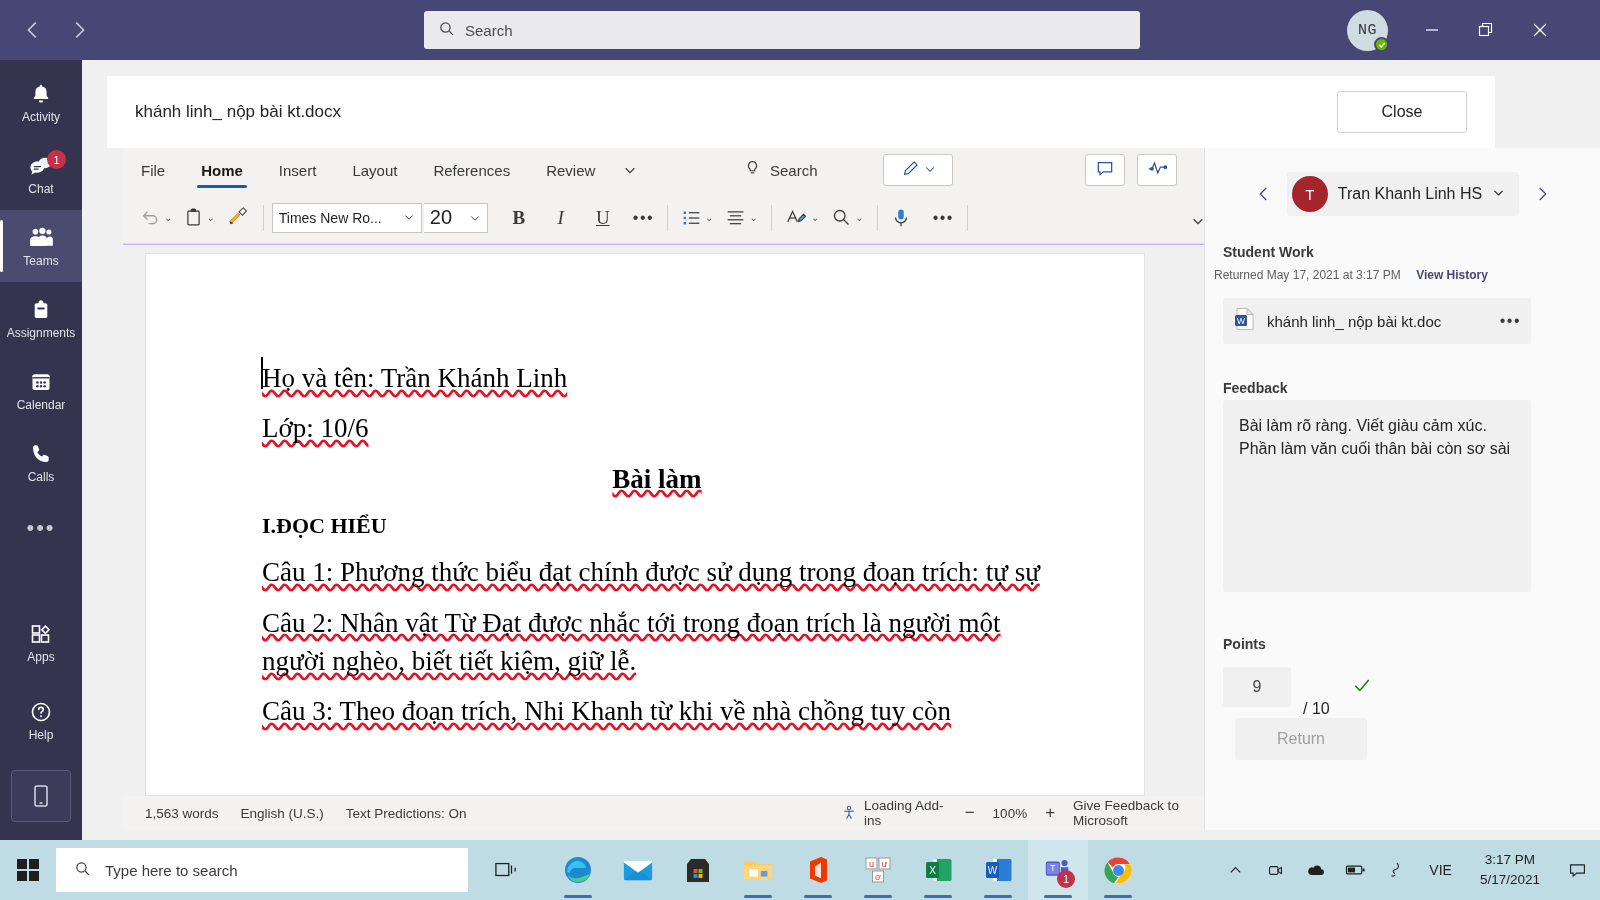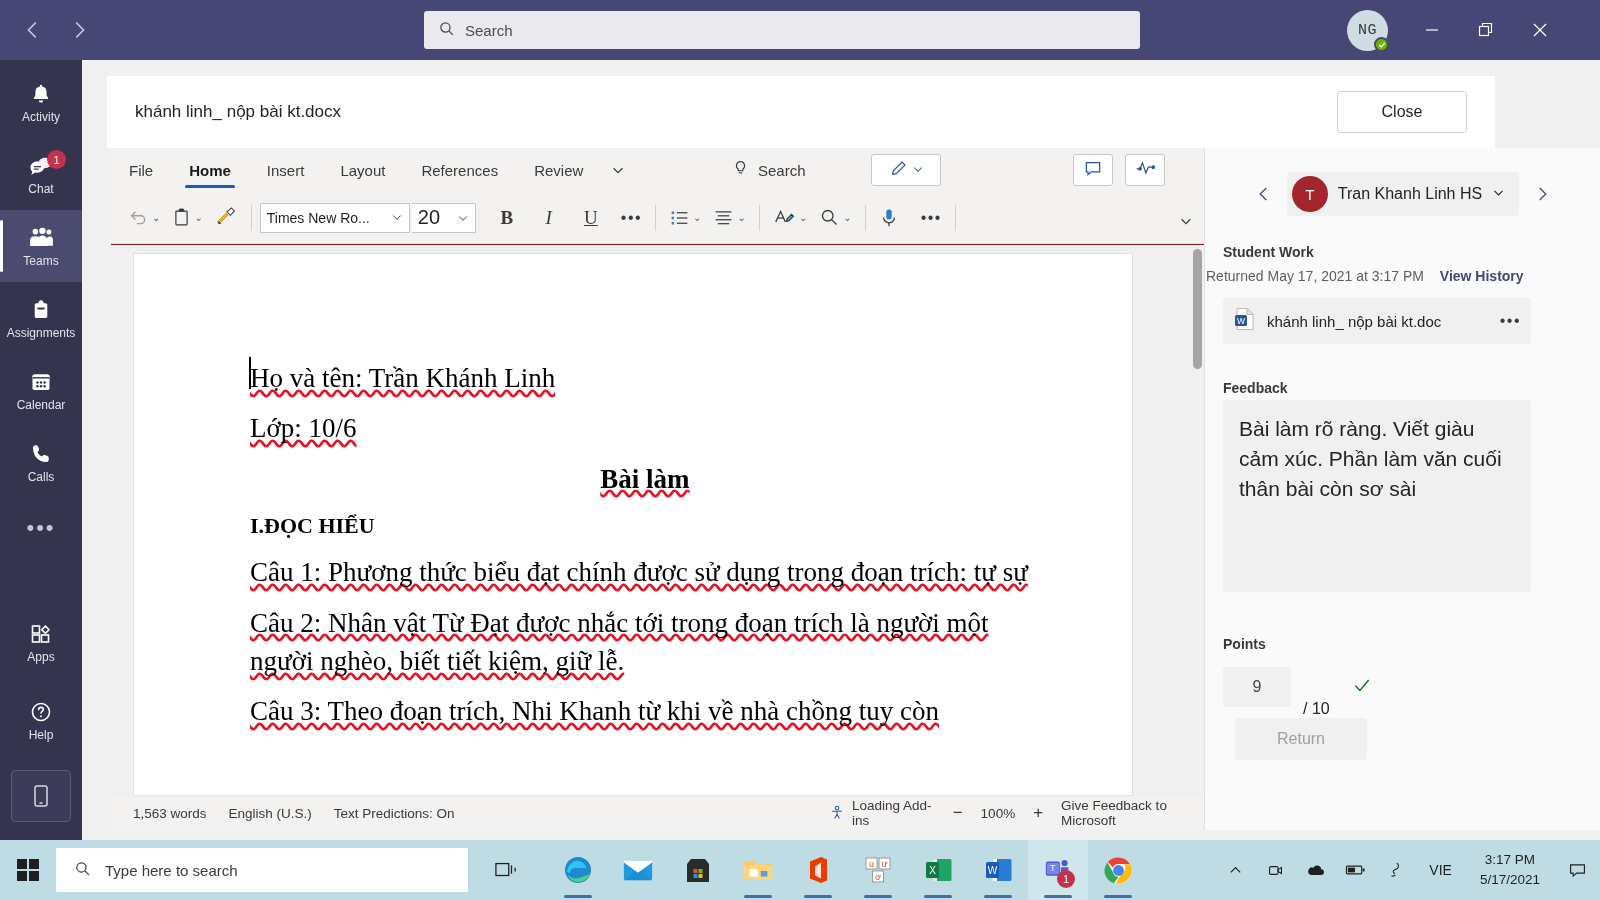--- a/index.html
+++ b/index.html
@@ -102,22 +102,22 @@
   }
   #close-button {
     position: absolute; right: 28px; top: 15px; width: 130px; height: 42px;
     border: 1px solid #d1d1d1; background: #ffffff; border-radius: 3px;
     font-family: "Liberation Sans", sans-serif; font-size: 16px; color: #252423;
     cursor: pointer;
   }
 
   
   #word-frame {
-    position: absolute; left: 29px; top: 88px; width: 1095px; height: 682px;
-    background: #7f1d1d; overflow: hidden;
+    position: absolute; left: 41px; top: 88px; width: 1095px; height: 682px;
+    background: #c4b5fd; overflow: hidden;
   }
   #ribbon-tabs {
     position: absolute; left: 0; top: 0; width: 1095px; height: 44px;
     background: #f3f2f1;
     display: flex; align-items: flex-end;
   }
   .ribbon-tab {
     height: 44px; padding: 0 18px; font-size: 15px; color: #3b3a39;
     display: flex; align-items: center; position: relative; cursor: pointer;
   }
@@ -223,34 +223,34 @@
     height: 44px; background: #f0f0f0; border-radius: 4px;
     display: flex; align-items: center; padding: 0 14px 0 5px; gap: 10px;
   }
   #student-avatar {
     width: 36px; height: 36px; border-radius: 50%; background: #a4262c; color: #fff;
     display: flex; align-items: center; justify-content: center; font-size: 15px;
   }
   #student-name { font-size: 16px; color: #252423; }
   .sec-label { position: absolute; left: 18px; font-size: 14px; color: #3b3a39; font-weight: bold; }
   #label-student-work { top: 96px; }
-  #returned-line { position: absolute; left: 1px; top: 120px; font-size: 14px; color: #605e5c; }
+  #returned-line { position: absolute; left: 9px; top: 120px; font-size: 12px; color: #605e5c; }
   #view-history { color: #464775; font-weight: bold; margin-left: 12px; cursor: pointer; }
   #attachment {
     position: absolute; left: 18px; top: 150px; width: 308px; height: 46px;
     background: #f0f0f0; border-radius: 3px;
     display: flex; align-items: center; padding: 0 10px; gap: 10px;
   }
   #attachment-name { font-size: 15px; color: #252423; flex: 1; overflow: hidden; white-space: nowrap; }
   #attachment-more { color: #3b3a39; letter-spacing: 1.5px; cursor: pointer; }
   #label-feedback { top: 232px; }
   #feedback-box {
     position: absolute; left: 18px; top: 252px; width: 308px; height: 192px;
     background: #f0f0f0; border-radius: 3px; padding: 14px 16px;
-    font-size: 21px; color: #252423; line-height: 1.44;
+    font-size: 16px; color: #252423; line-height: 1.44;
   }
   #label-points { top: 488px; }
   #points-row { position: absolute; left: 18px; top: 508px; display: flex; align-items: center; gap: 12px; }
   #points-input {
     width: 68px; height: 40px; background: #f0f0f0; border: none; border-radius: 3px;
     font-family: "Liberation Sans", sans-serif; font-size: 16px; color: #484644;
     text-align: center;
   }
   #points-total { font-size: 16px; color: #252423; margin-top: 44px; }
   #points-check { color: #107c10; margin-left: 10px; }

